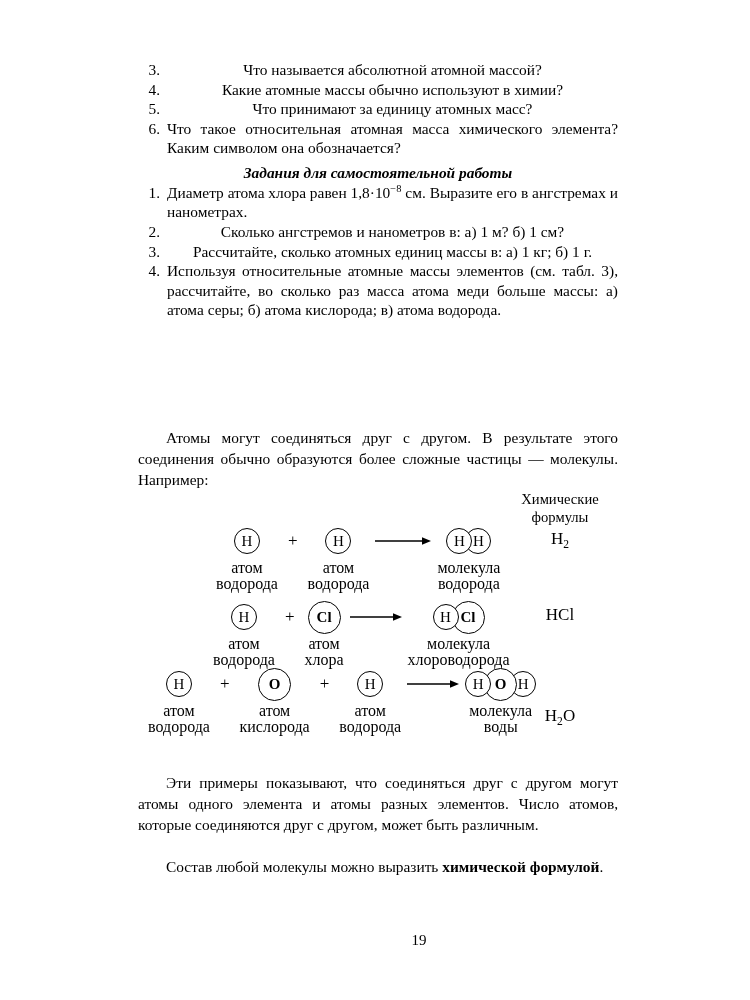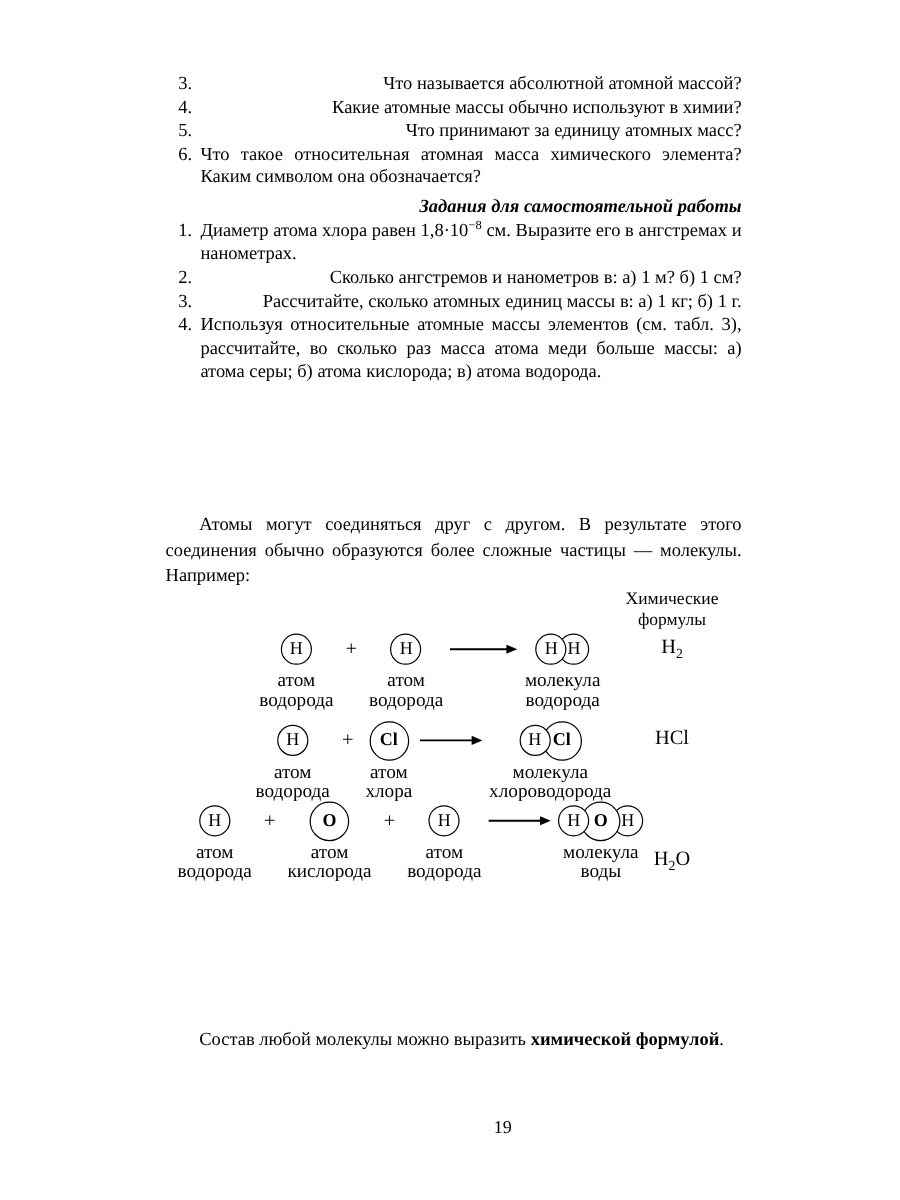--- a/index.html
+++ b/index.html
@@ -35,28 +35,28 @@
     width: 22px;
     flex: 0 0 22px;
     text-align: right;
     padding-right: 7px;
     box-sizing: content-box;
   }
   .qtext {
     flex: 1;
     text-align: justify;
   }
-  .qtext.nojust { text-align: right; }
+  .qtext.nojust { text-align: center; }
 
   
   .subhead {
     position: absolute;
     left: 138px;
     width: 480px;
-    text-align: right;
+    text-align: center;
     font-weight: bold;
     font-style: italic;
     font-size: 15.4px;
     line-height: 19px;
   }
 
   
   .section-title {
     position: absolute;
     left: 138px;
@@ -370,20 +370,21 @@
           <div class="atom small z3">H</div>
         </div>
       </div>
       <div class="label">
         <div>молекула</div>
         <div>воды</div>
       </div>
     </div>
   </div>
 
+  <div class="para" style="top:772px;">Эти примеры показывают, что соединяться друг с другом могут атомы одного элемента и атомы разных элементов. Число атомов, которые соединяются друг с другом, может быть различным.</div>
 
   <div class="para" style="top:856px;">
     <span>Состав любой молекулы можно выразить </span><b>химической формулой</b><span>.</span>
   </div>
 
   <div class="pageno" style="top:932px;margin-left:44px;">19</div>
 
 </div>
 
 </body></html>

